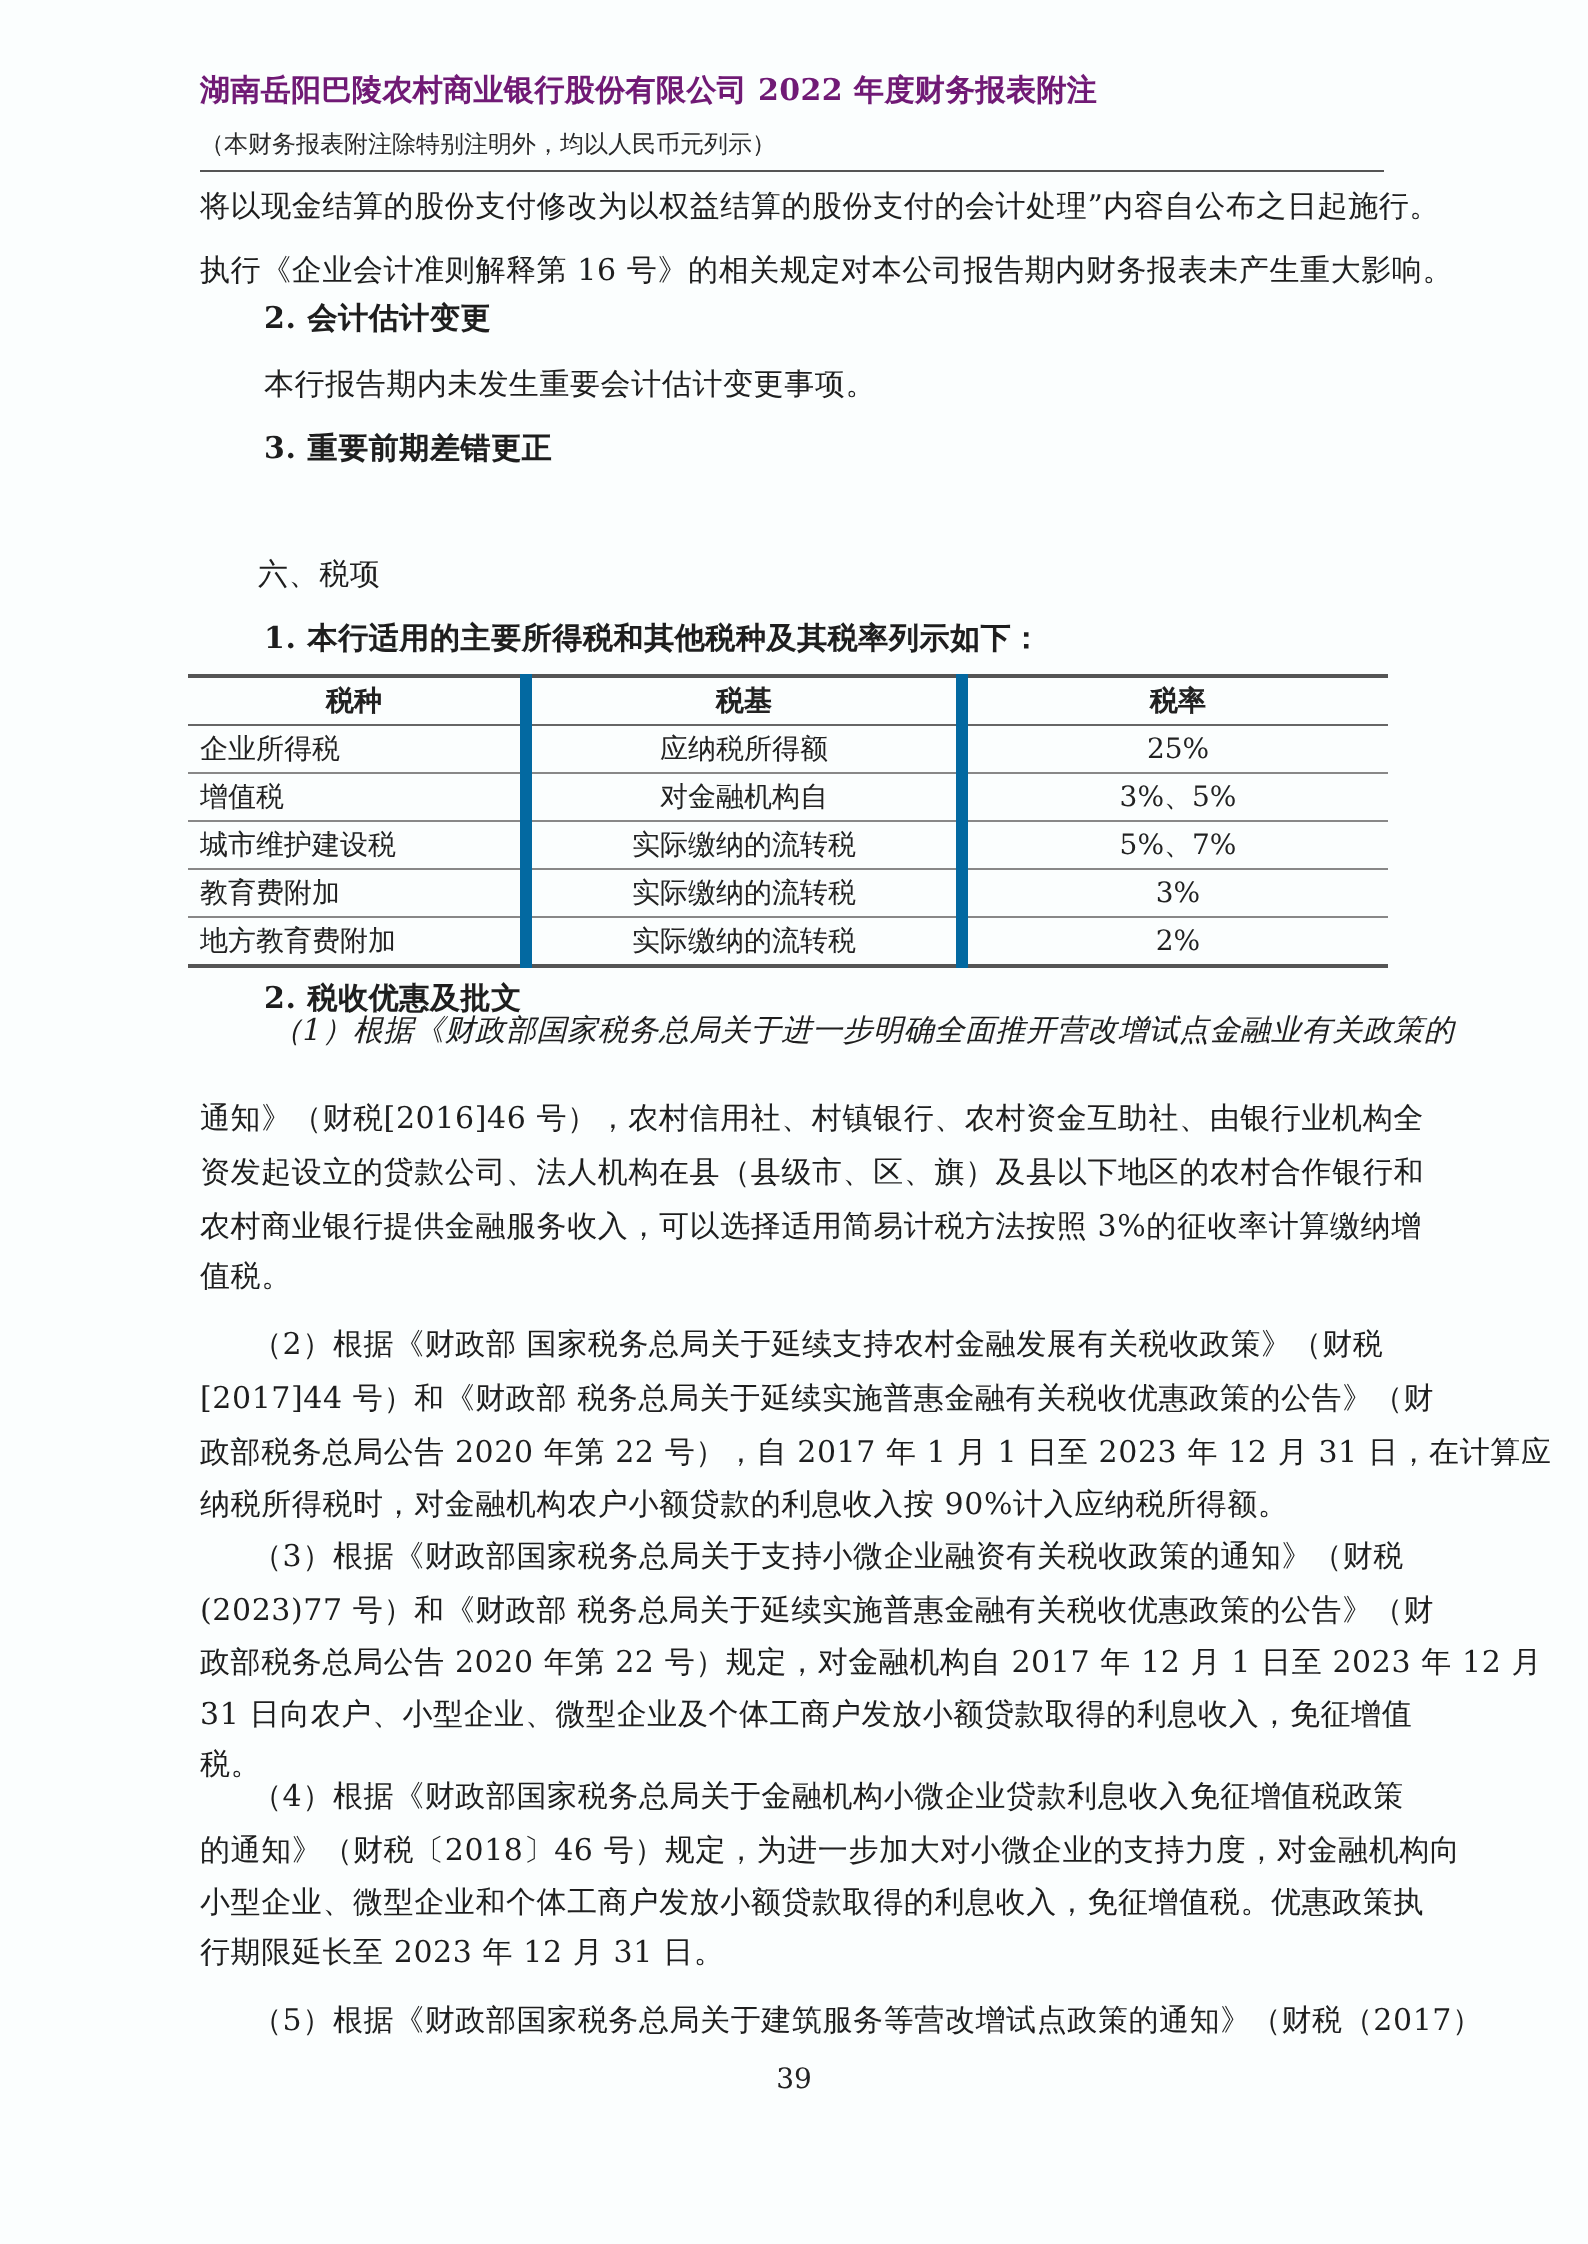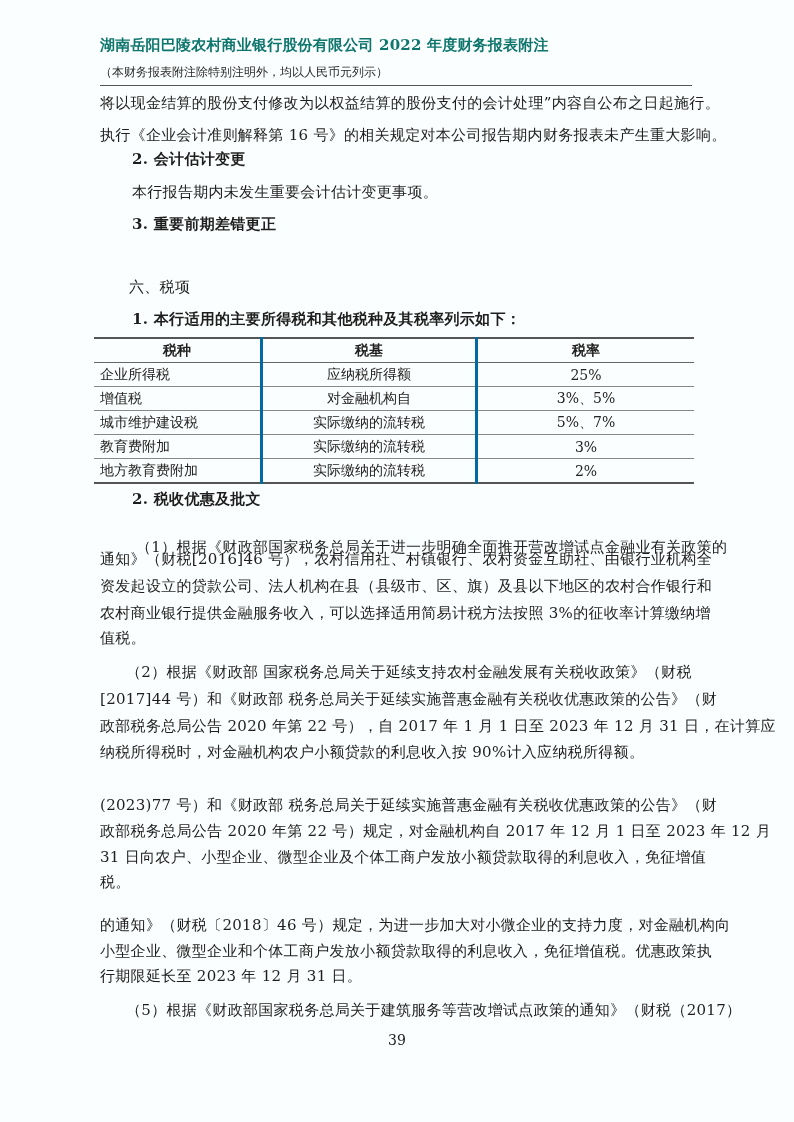--- a/index.html
+++ b/index.html
@@ -19,21 +19,21 @@
       position: absolute;
       left: 0; top: 0;
       width: 794px; height: 1122px;
     }
     .header-title {
       position: absolute;
       left: 100px; top: 36px;
       font-size: 15px;
       font-weight: bold;
       letter-spacing: 0.2px;
-      color: #0f766e;
+      color: #701a75;
       white-space: nowrap;
     }
     .header-note {
       position: absolute;
       left: 100px; top: 64px;
       font-size: 12px;
       color: #2a2a2a;
       white-space: nowrap;
     }
     .header-rule {
@@ -56,21 +56,21 @@
     table.tax {
       position: absolute;
       left: 94px; top: 337px;
       width: 600px;
       border-collapse: collapse;
       font-size: 14px;
       color: #222;
     }
     table.tax th, table.tax td {
       border-bottom: 1px solid #888;
-      border-left: 3px solid #0369a1;
+      border-left: 6px solid #0369a1;
       height: 23px;
       padding: 0 6px;
       font-weight: normal;
     }
     table.tax th:first-child, table.tax td:first-child {
       border-left: none;
     }
     table.tax thead tr th {
       border-top: 2px solid #555;
       border-bottom: 1px solid #666;
@@ -144,36 +144,38 @@
       <tr>
         <td class="c1">地方教育费附加</td>
         <td class="c2">实际缴纳的流转税</td>
         <td class="c3">2%</td>
       </tr>
     </tbody>
   </table>
 
   <div class="line heading" style="left:132px; top:490px;">2. 税收优惠及批文</div>
 
-  <div class="line" style="left:136px; top:538px;">（1）根据《财政部国家税务总局关于进一步明确全面推开营改增试点金融业有关政策的</div>
+  <div class="line" style="left:136px; top:506px;font-style:italic;">（1）根据《财政部国家税务总局关于进一步明确全面推开营改增试点金融业有关政策的</div>
   <div class="line" style="left:100px; top:550px;">通知》（财税[2016]46 号），农村信用社、村镇银行、农村资金互助社、由银行业机构全</div>
   <div class="line" style="left:100px; top:577px;">资发起设立的贷款公司、法人机构在县（县级市、区、旗）及县以下地区的农村合作银行和</div>
   <div class="line" style="left:100px; top:604px;">农村商业银行提供金融服务收入，可以选择适用简易计税方法按照 3%的征收率计算缴纳增</div>
   <div class="line" style="left:100px; top:629px;">值税。</div>
 
   <div class="line" style="left:126px; top:663px;">（2）根据《财政部 国家税务总局关于延续支持农村金融发展有关税收政策》（财税</div>
   <div class="line" style="left:100px; top:690px;">[2017]44 号）和《财政部 税务总局关于延续实施普惠金融有关税收优惠政策的公告》（财</div>
   <div class="line" style="left:100px; top:717px;">政部税务总局公告 2020 年第 22 号），自 2017 年 1 月 1 日至 2023 年 12 月 31 日，在计算应</div>
   <div class="line" style="left:100px; top:743px;">纳税所得税时，对金融机构农户小额贷款的利息收入按 90%计入应纳税所得额。</div>
 
+  <div class="line" style="left:126px; top:769px;">（3）根据《财政部国家税务总局关于支持小微企业融资有关税收政策的通知》（财税</div>
   <div class="line" style="left:100px; top:796px;">(2023)77 号）和《财政部 税务总局关于延续实施普惠金融有关税收优惠政策的公告》（财</div>
   <div class="line" style="left:100px; top:822px;">政部税务总局公告 2020 年第 22 号）规定，对金融机构自 2017 年 12 月 1 日至 2023 年 12 月</div>
   <div class="line" style="left:100px; top:848px;">31 日向农户、小型企业、微型企业及个体工商户发放小额贷款取得的利息收入，免征增值</div>
   <div class="line" style="left:100px; top:873px;">税。</div>
 
+  <div class="line" style="left:126px; top:889px;">（4）根据《财政部国家税务总局关于金融机构小微企业贷款利息收入免征增值税政策</div>
   <div class="line" style="left:100px; top:916px;">的通知》（财税〔2018〕46 号）规定，为进一步加大对小微企业的支持力度，对金融机构向</div>
   <div class="line" style="left:100px; top:942px;">小型企业、微型企业和个体工商户发放小额贷款取得的利息收入，免征增值税。优惠政策执</div>
   <div class="line" style="left:100px; top:967px;">行期限延长至 2023 年 12 月 31 日。</div>
 
   <div class="line" style="left:126px; top:1001px;">（5）根据《财政部国家税务总局关于建筑服务等营改增试点政策的通知》（财税（2017）</div>
 
   <div class="page-number">39</div>
 </div>
 
 </body></html>

